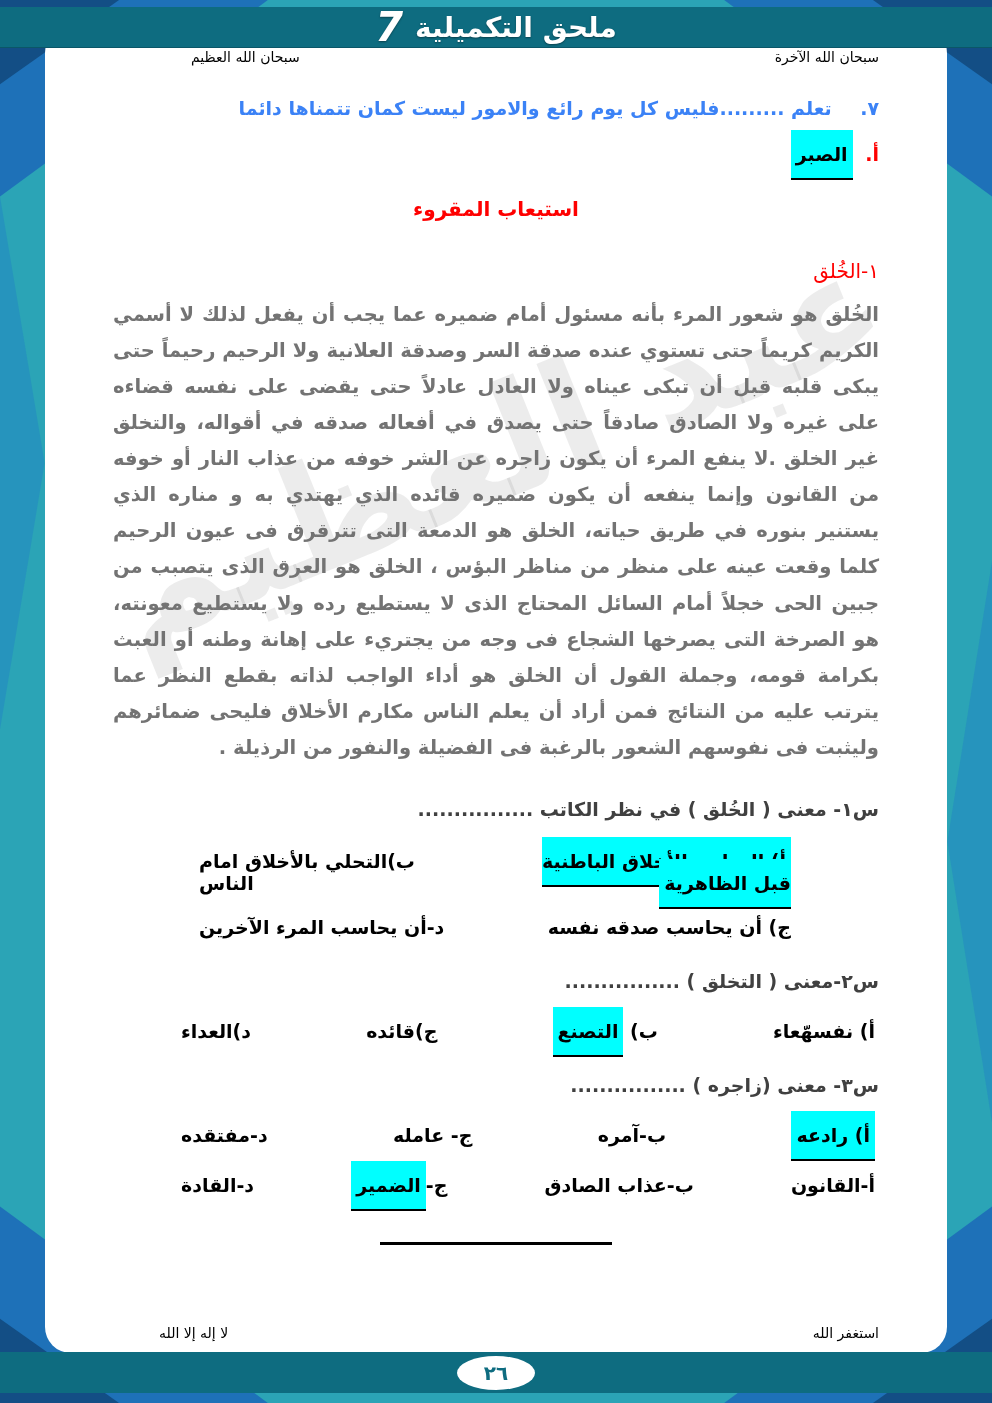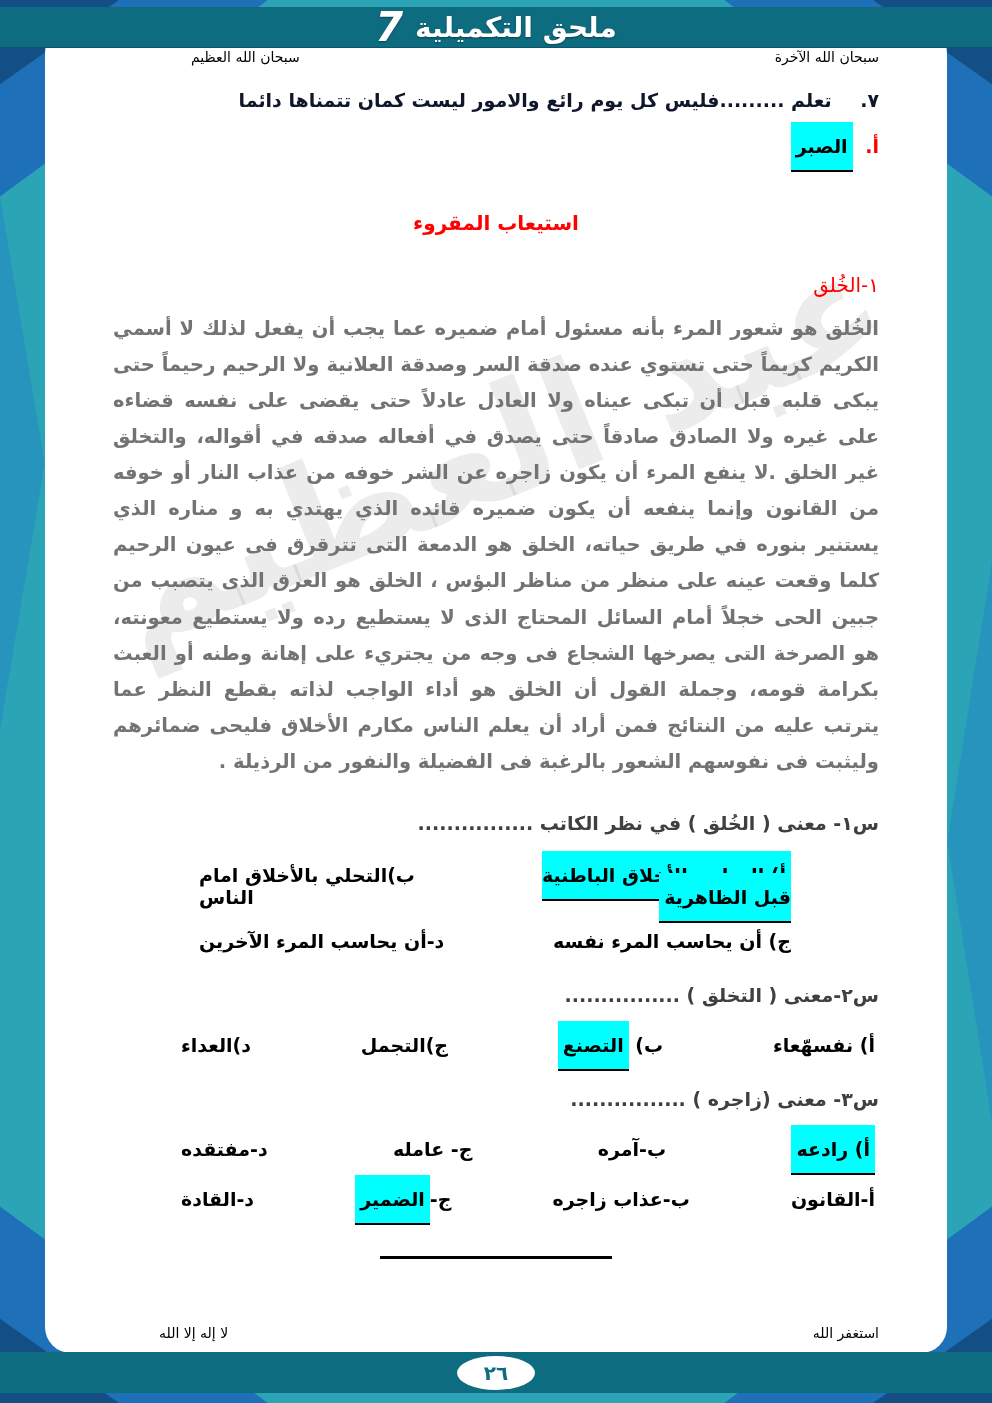--- a/index.html
+++ b/index.html
@@ -55,31 +55,31 @@
   .pg-header {
     display:flex; justify-content:space-between; direction:rtl;
     padding-left:78px; font-size:14px; color:#000;
   }
   .pg-footer {
     position:absolute; bottom:12px; right:68px; left:68px;
     display:flex; justify-content:space-between; direction:rtl;
     padding-left:46px; font-size:14px; color:#000; z-index:2;
   }
 
-  .intro-q { margin-top:24px; font-weight:bold; font-size:19px; color:#0f172a; }
+  .intro-q { margin-top:32px; font-weight:bold; font-size:19px; color:#3b82f6; }
   .intro-q .qnum { margin-left:22px; }
   .intro-a { margin-top:24px; font-weight:bold; font-size:19px; }
   .intro-a .prefix { color:#fe0000; margin-left:6px; }
 
   .hl {
     background:#00ffff; color:#000; padding:13px 5px;
     border-bottom:2.5px solid #000;
   }
 
-  .section-title { margin-top:54px; text-align:center; font-weight:bold; font-size:20px; color:#fe0000; }
+  .section-title { margin-top:32px; text-align:center; font-weight:bold; font-size:20px; color:#fe0000; }
   .passage-title { margin-top:38px; font-weight:normal; font-size:20px; color:#fe0000; }
   .passage {
     margin-top:14px; font-weight:bold; font-size:19.5px; color:#737373;
     text-align:justify; line-height:1.85;
   }
 
   .prompt { margin-top:32px; font-weight:bold; font-size:19px; color:#404040; }
 
   .opt-grid {
     display:grid; grid-template-columns:1fr 1fr; row-gap:22px;
@@ -134,43 +134,43 @@
     <div class="section-title">استيعاب المقروء</div>
 
     <div class="passage-title">١-الخُلق</div>
 
     <p class="passage">الخُلق هو شعور المرء بأنه مسئول أمام ضميره عما يجب أن يفعل لذلك لا أسمي الكريم كريماً حتى تستوي عنده صدقة السر وصدقة العلانية ولا الرحيم رحيماً حتى يبكى قلبه قبل أن تبكى عيناه ولا العادل عادلاً حتى يقضى على نفسه قضاءه على غيره ولا الصادق صادقاً حتى يصدق في أفعاله صدقه في أقواله، والتخلق غير الخلق .لا ينفع المرء أن يكون زاجره عن الشر خوفه من عذاب النار أو خوفه من القانون وإنما ينفعه أن يكون ضميره قائده الذي يهتدي به و مناره الذي يستنير بنوره في طريق حياته،  الخلق هو الدمعة التى تترقرق فى عيون الرحيم كلما وقعت عينه على منظر من مناظر البؤس ، الخلق هو العرق الذى يتصبب من جبين الحى خجلاً أمام السائل المحتاج الذى لا يستطيع رده ولا يستطيع معونته،  هو الصرخة التى يصرخها الشجاع فى وجه من يجتريء على إهانة وطنه أو العبث بكرامة قومه، وجملة القول أن الخلق هو أداء الواجب لذاته بقطع النظر عما يترتب عليه من النتائج فمن أراد أن يعلم الناس مكارم الأخلاق فليحى ضمائرهم وليثبت فى نفوسهم الشعور بالرغبة فى الفضيلة والنفور من الرذيلة .</p>
 
     <div class="prompt">س١-  معنى (  الخُلق ) في نظر الكاتب ................</div>
     <div class="opt-grid">
       <div class="opt"><span></span><span class="hl">أ) التحلي بالأخلاق الباطنية قبل الظاهرية</span></div>
       <div class="opt"><span></span><span>ب)التحلي بالأخلاق امام الناس</span></div>
-      <div class="opt"><span></span><span>ج) أن يحاسب المرء نفسه</span></div>
+      <div class="opt"><span></span><span>ج) أن يحاسب صدقه نفسه</span></div>
       <div class="opt"><span></span><span>د-أن يحاسب المرء الآخرين</span></div>
     </div>
 
     <div class="prompt">س٢-معنى (  التخلق   )  ................</div>
     <div class="opt-row">
       <span class="opt"><span></span><span>أ) نفسهّعاء</span></span>
       <span class="opt"><span>ب) </span><span class="hl">التصنع</span></span>
-      <span class="opt"><span></span><span>ج)التجمل</span></span>
+      <span class="opt"><span></span><span>ج)قائده</span></span>
       <span class="opt"><span></span><span>د)العداء</span></span>
     </div>
 
     <div class="prompt">س٣- معنى  (زاجره )  ................</div>
     <div class="opt-row">
       <span class="opt"><span></span><span class="hl">أ) رادعه</span></span>
       <span class="opt"><span></span><span>ب-آمره</span></span>
       <span class="opt"><span></span><span>ج- عامله</span></span>
       <span class="opt"><span></span><span>د-مفتقده</span></span>
     </div>
 
     <div class="opt-row">
       <span class="opt"><span></span><span>أ-القانون</span></span>
-      <span class="opt"><span></span><span>ب-عذاب زاجره</span></span>
+      <span class="opt"><span></span><span>ب-عذاب الصادق</span></span>
       <span class="opt"><span>ج-</span><span class="hl">الضمير</span></span>
       <span class="opt"><span></span><span>د-القادة</span></span>
     </div>
 
     <div class="divider"></div>
 
   </div>
 
   <div class="pg-footer">
     <span>استغفر الله</span>

